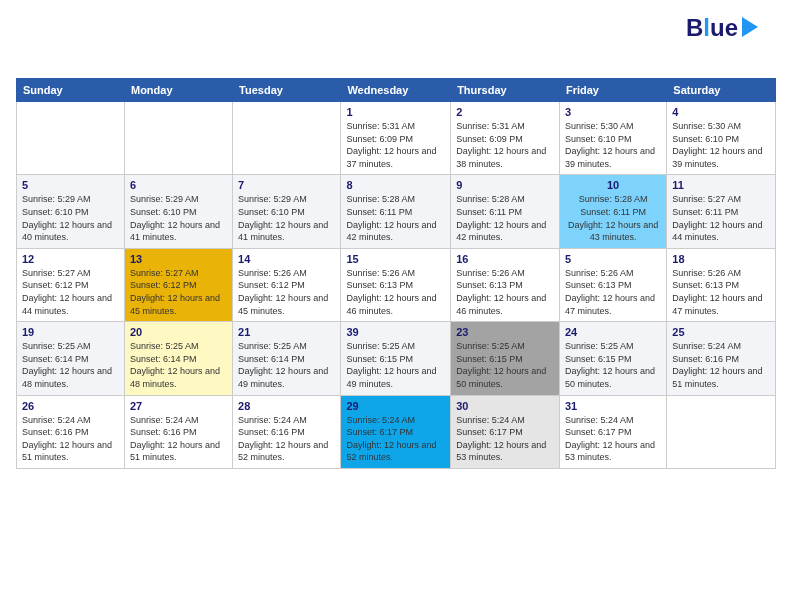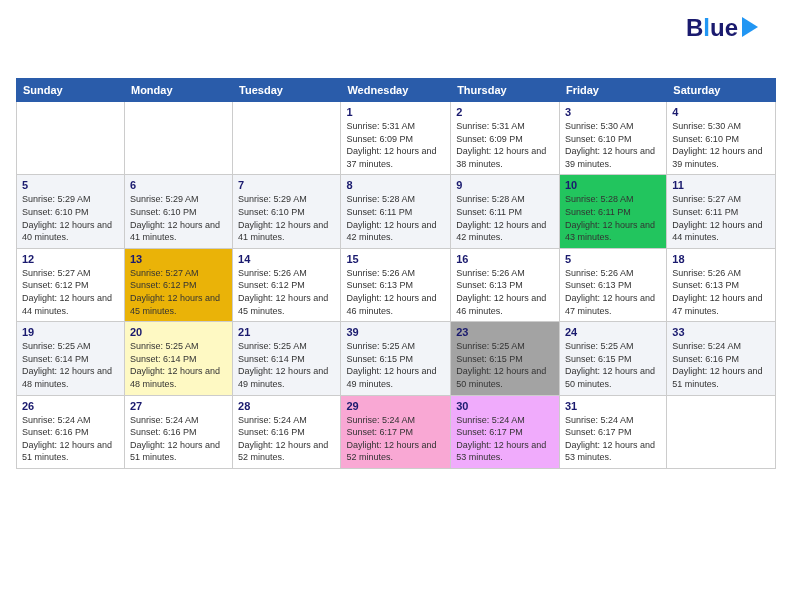--- a/index.html
+++ b/index.html
@@ -144,21 +144,21 @@
           <div class="day-info">Sunrise: 5:29 AM<br>Sunset: 6:10 PM<br>Daylight: 12 hours and 41 minutes.</div>
         </td>
         <td style="background: rgb(242, 244, 248);">
           <div class="day-num">8</div>
           <div class="day-info">Sunrise: 5:28 AM<br>Sunset: 6:11 PM<br>Daylight: 12 hours and 42 minutes.</div>
         </td>
         <td style="background: rgb(242, 244, 248);">
           <div class="day-num">9</div>
           <div class="day-info">Sunrise: 5:28 AM<br>Sunset: 6:11 PM<br>Daylight: 12 hours and 42 minutes.</div>
         </td>
-        <td style="background: #22c55e;">
+        <td style="background: #7dd3fc; text-align: center;">
           <div class="day-num">10</div>
           <div class="day-info">Sunrise: 5:28 AM<br>Sunset: 6:11 PM<br>Daylight: 12 hours and 43 minutes.</div>
         </td>
         <td style="background: rgb(242, 244, 248);">
           <div class="day-num">11</div>
           <div class="day-info">Sunrise: 5:27 AM<br>Sunset: 6:11 PM<br>Daylight: 12 hours and 44 minutes.</div>
         </td>
       </tr>
       <tr>
         <td style="background: rgb(255, 255, 255);">
@@ -209,42 +209,42 @@
         </td>
         <td style="background: #a3a3a3;">
           <div class="day-num">23</div>
           <div class="day-info">Sunrise: 5:25 AM<br>Sunset: 6:15 PM<br>Daylight: 12 hours and 50 minutes.</div>
         </td>
         <td style="background: rgb(242, 244, 248);">
           <div class="day-num">24</div>
           <div class="day-info">Sunrise: 5:25 AM<br>Sunset: 6:15 PM<br>Daylight: 12 hours and 50 minutes.</div>
         </td>
         <td style="background: rgb(242, 244, 248);">
-          <div class="day-num">33</div>
+          <div class="day-num">25</div>
           <div class="day-info">Sunrise: 5:24 AM<br>Sunset: 6:16 PM<br>Daylight: 12 hours and 51 minutes.</div>
         </td>
       </tr>
       <tr>
         <td style="background: rgb(255, 255, 255);">
           <div class="day-num">26</div>
           <div class="day-info">Sunrise: 5:24 AM<br>Sunset: 6:16 PM<br>Daylight: 12 hours and 51 minutes.</div>
         </td>
         <td style="background: rgb(255, 255, 255);">
           <div class="day-num">27</div>
           <div class="day-info">Sunrise: 5:24 AM<br>Sunset: 6:16 PM<br>Daylight: 12 hours and 51 minutes.</div>
         </td>
         <td style="background: rgb(255, 255, 255);">
           <div class="day-num">28</div>
           <div class="day-info">Sunrise: 5:24 AM<br>Sunset: 6:16 PM<br>Daylight: 12 hours and 52 minutes.</div>
         </td>
-        <td style="background: #f9a8d4;">
+        <td style="background: #0ea5e9;">
           <div class="day-num">29</div>
           <div class="day-info">Sunrise: 5:24 AM<br>Sunset: 6:17 PM<br>Daylight: 12 hours and 52 minutes.</div>
         </td>
-        <td style="background: #f0abfc;">
+        <td style="background: #e5e5e5;">
           <div class="day-num">30</div>
           <div class="day-info">Sunrise: 5:24 AM<br>Sunset: 6:17 PM<br>Daylight: 12 hours and 53 minutes.</div>
         </td>
         <td style="background: rgb(255, 255, 255);">
           <div class="day-num">31</div>
           <div class="day-info">Sunrise: 5:24 AM<br>Sunset: 6:17 PM<br>Daylight: 12 hours and 53 minutes.</div>
         </td>
         <td class="empty-cell"></td>
       </tr>
     </tbody>

